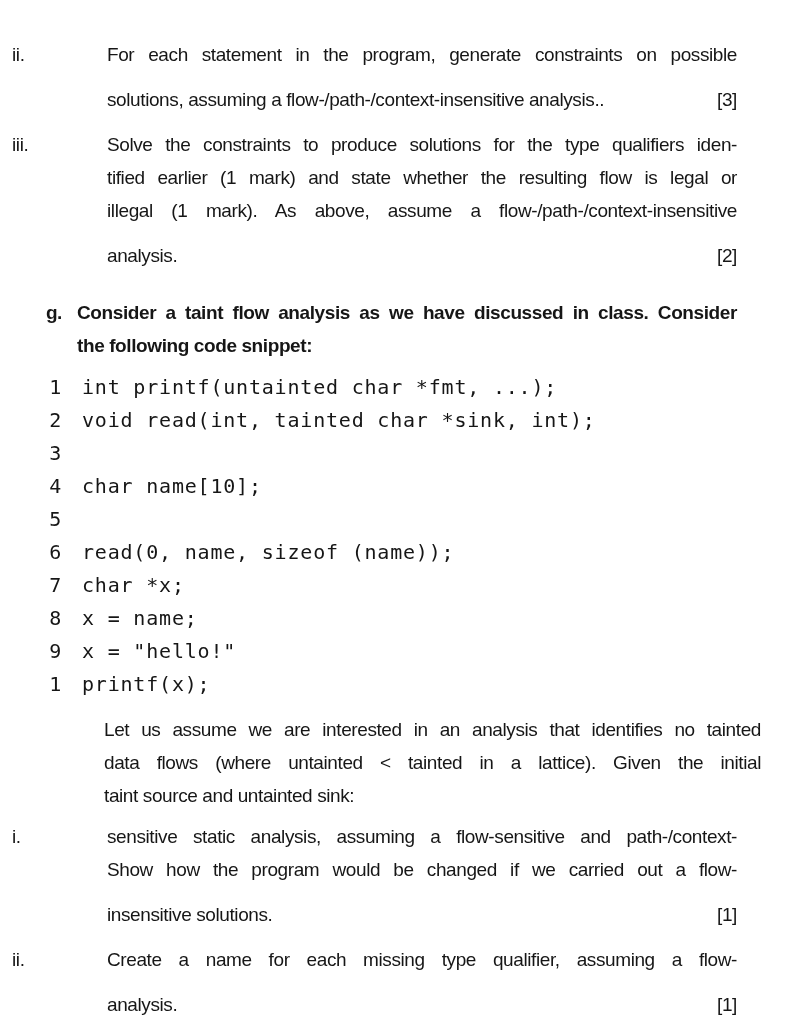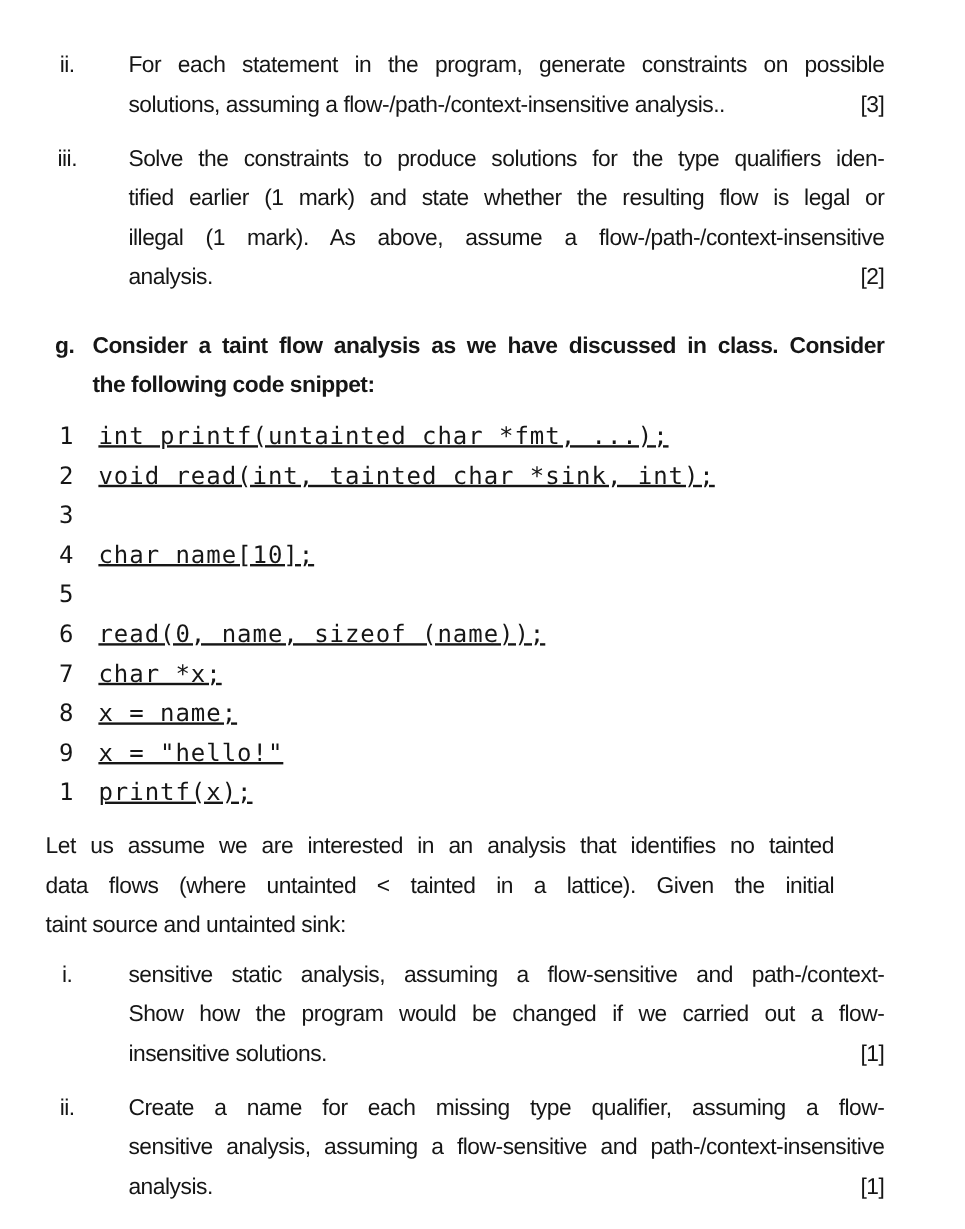--- a/index.html
+++ b/index.html
@@ -23,21 +23,21 @@
   }
 
   
   .roman-item {
     display: flex;
     align-items: flex-start;
   }
   .roman-label {
     flex: 0 0 100px;
     box-sizing: border-box;
-    text-align: center;
+    text-align: left;
     padding-right: 0px;
     padding-left: 12px;
   }
   .roman-body {
     flex: 0 0 630px;
     margin-left: 7px;
   }
 
   
   .alpha-item {
@@ -66,20 +66,21 @@
   }
   .jline {
     text-align: justify;
     text-align-last: justify;
     white-space: normal;
   }
   .mark-line {
     display: flex;
     justify-content: space-between;
     white-space: nowrap;
+    margin-top: 12px;
   }
   .mark {
     margin-left: 12px;
   }
 
   
   .code-block {
     margin-top: 9px;
     margin-left: 22px;
   }
@@ -90,27 +91,26 @@
     line-height: 33px;
     letter-spacing: 0.8px;
   }
   .lineno {
     flex: 0 0 40px;
     text-align: right;
   }
   .code-text {
     margin-left: 20px;
     white-space: pre;
-    text-decoration: underline;
   }
 
   
   .paragraph {
     margin-top: 12px;
-    margin-left: 38px;
+    margin-left: 104px;
     width: 657px;
   }
 </style>
 </head>
 <body>
 
 <div class="doc">
 
   <div class="roman-item">
     <div class="roman-label">ii.</div>
@@ -202,21 +202,20 @@
         <span>insensitive solutions.</span>
         <span class="mark">[1]</span>
       </div>
     </div>
   </div>
 
   <div class="roman-item mt-12">
     <div class="roman-label">ii.</div>
     <div class="roman-body">
       <div class="line jline">Create a name for each missing type qualifier, assuming a flow-</div>
-      <div class="line jline">sensitive analysis, assuming a flow-sensitive and path-/context-insensitive</div>
       <div class="line mark-line">
         <span>analysis.</span>
         <span class="mark">[1]</span>
       </div>
     </div>
   </div>
 
 </div>
 
 </body></html>

